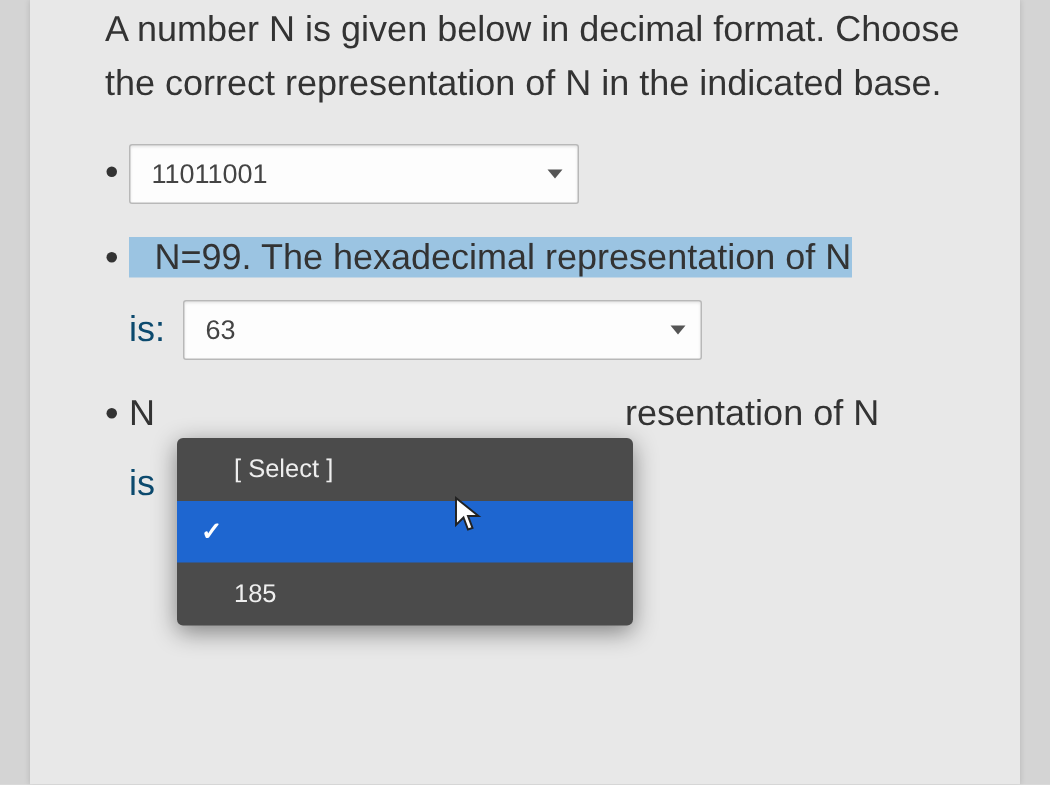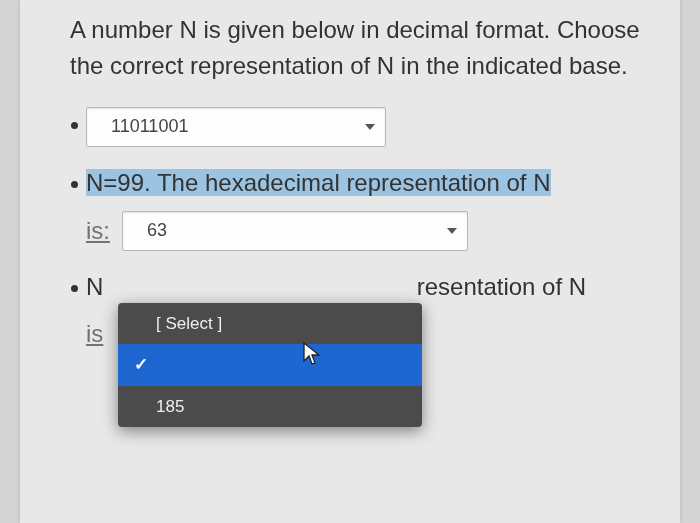--- a/index.html
+++ b/index.html
@@ -16,21 +16,21 @@
     margin: 0 20px;
     padding: 0 28px 40px 28px;
     min-height: 523px;
     box-sizing: border-box;
     box-shadow: 0 0 4px rgba(0,0,0,0.15);
   }
   .prompt {
     font-size: 24px;
     line-height: 1.5;
     color: #333;
-    padding-top: 12px;
+    padding-top: 2px;
     padding-left: 22px;
   }
   ul.items {
     list-style: disc;
     padding-left: 44px;
     margin: 22px 0 0 0;
   }
   ul.items > li {
     font-size: 24px;
     color: #333;
@@ -40,54 +40,54 @@
   }
   .sel-row {
     display: flex;
     align-items: center;
     gap: 12px;
     margin-top: 10px;
     margin-left: -6px;
   }
   .is-label {
     font-size: 24px;
-    color: #737373;
-    text-decoration: underline;
+    color: #0c4a6e;
   }
   .select {
     position: relative;
     width: 300px;
     height: 40px;
     background: #fdfdfd;
     border: 1px solid #b8b8b8;
     border-radius: 2px;
     box-shadow: inset 0 1px 2px rgba(0,0,0,0.1);
     display: flex;
     align-items: center;
-    padding: 0 30px 0 24px;
+    padding: 0 30px 0 14px;
     box-sizing: border-box;
     font-size: 18px;
     color: #444;
   }
   .select .chev {
     position: absolute;
     right: 10px;
     top: 50%;
     margin-top: -3px;
     width: 0; height: 0;
     border-left: 5px solid transparent;
     border-right: 5px solid transparent;
     border-top: 6px solid #555;
   }
   .select.mini {
     width: 346px;
   }
   .highlight {
     background: #9bc4e2;
     display: inline;
+    padding-left: 17px;
   }
   .q2-para {
     margin: 0 0 4px -6px;
   }
   .q3-para {
     margin: 0 0 4px -6px;
   }
   
   .popup {
     position: absolute;

